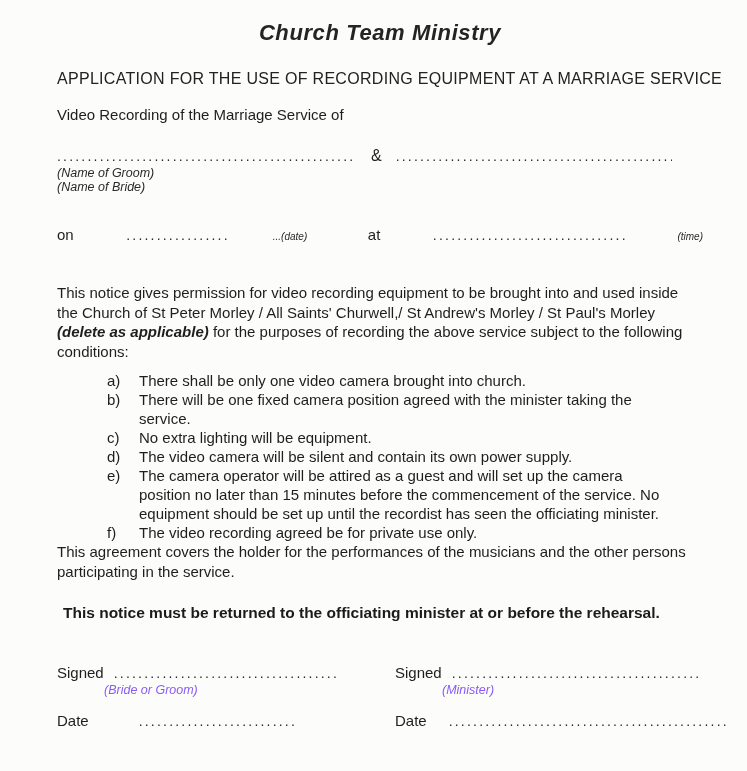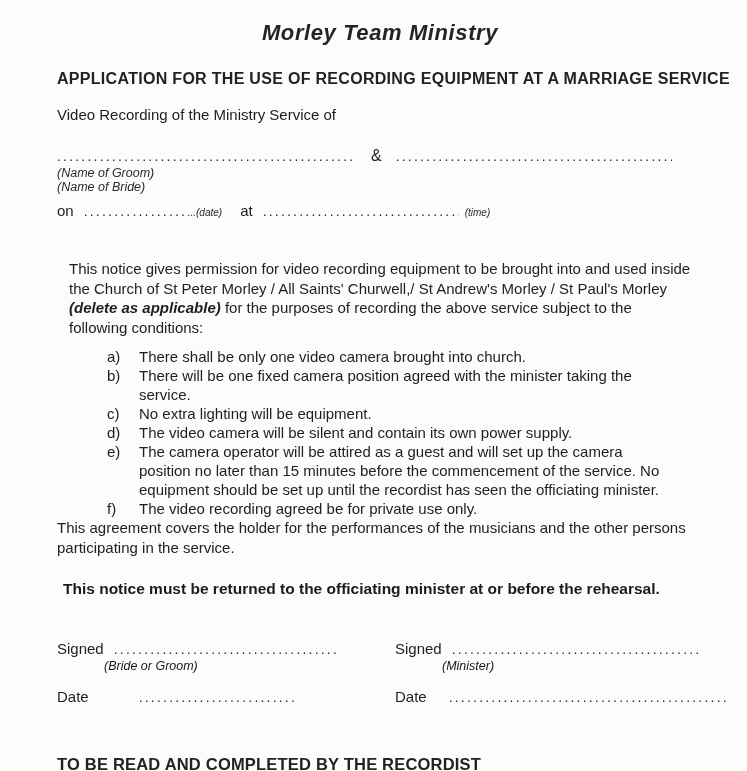--- a/index.html
+++ b/index.html
@@ -25,21 +25,21 @@
     font-size: 22px;
     font-weight: bold;
     font-style: italic;
     letter-spacing: 0.6px;
     color: #242424;
   }
   .doc-subtitle {
     margin: 24px 0 0;
     text-align: center;
     font-size: 16px;
-    font-weight: bold;
+    font-weight: normal;
     letter-spacing: 0.3px;
     color: #222;
     white-space: nowrap;
   }
   .intro-line {
     margin: 18px 0 0;
     font-size: 15px;
   }
   
   .dots {
@@ -63,32 +63,33 @@
   .labels-row {
     display: flex;
     font-size: 12.5px;
     font-style: italic;
     color: #2a2a2a;
     margin-top: 1px;
     flex-direction: column;
   }
   .labels-row .lab-groom { width: 343px; }
   .date-row {
-    margin-top: 8px;
+    margin-top: 32px;
     display: flex;
     align-items: baseline;
     font-size: 15px;
+    justify-content: space-between;
   }
   .date-row .w-date { width: 104px; margin-left: 10px; }
   .date-row .w-time { width: 196px; margin-left: 10px; }
   .paren-label { font-style: italic; font-size: 10px; color: #2a2a2a; }
   .date-row .at-word { margin-left: 18px; }
   .date-row .time-lab { margin-left: 6px; }
   .permission {
-    margin: 40px 12px 0;
+    margin: 40px 0 0;
     font-size: 15px;
     line-height: 19.5px;
     max-width: 640px;
   }
   .permission .ital { font-style: italic; font-weight: bold; }
   .conditions {
     list-style: none;
     margin: 10px 0 0;
     padding: 0 0 0 50px;
     font-size: 15px;
@@ -119,46 +120,46 @@
     grid-template-columns: 338px 1fr;
     font-size: 15px;
   }
   .sig-row { display: flex; align-items: baseline; }
   .sig-row .w-sig-l { width: 226px; margin-left: 10px; }
   .sig-row .w-sig-r { width: 246px; margin-left: 10px; }
   .sig-role {
     font-size: 12.5px;
     font-style: italic;
     margin: 2px 0 0 47px;
-    color: #0f172a;
+    color: #8b5cf6;
   }
   .date-sig-row { display: flex; align-items: flex-end; margin-top: 15px; gap: 12px; }
   .date-sig-row .w-dsig-l { width: 158px; margin-left: 38px; }
   .date-sig-row .w-dsig-r { width: 278px; margin-left: 10px; }
   .recordist-heading {
     display: inline-block;
     margin: 50px 0 0;
     font-size: 16.5px;
     font-weight: bold;
     letter-spacing: 0.2px;
     border-bottom: 2px solid #3a3a3a;
     padding-bottom: 1px;
     color: #222;
   }
 </style>
 </head>
 <body>
 
 <div class="page">
 
-  <h1 class="doc-title">Morley Team Ministry</h1>
+  <h1 class="doc-title">Church Team Ministry</h1>
 
   <h2 class="doc-subtitle">APPLICATION FOR THE USE OF RECORDING EQUIPMENT AT A MARRIAGE SERVICE</h2>
 
-  <p class="intro-line">Video Recording of the Ministry Service of</p>
+  <p class="intro-line">Video Recording of the Marriage Service of</p>
 
   <div class="name-row">
     <span class="dots w-groom">...................................................................................................................</span>
     <span class="amp">&amp;</span>
     <span class="dots w-bride">...................................................................................................................</span>
   </div>
 
   <div class="labels-row">
     <span class="lab-groom">(Name of Groom)</span>
     <span>(Name of Bride)</span>

